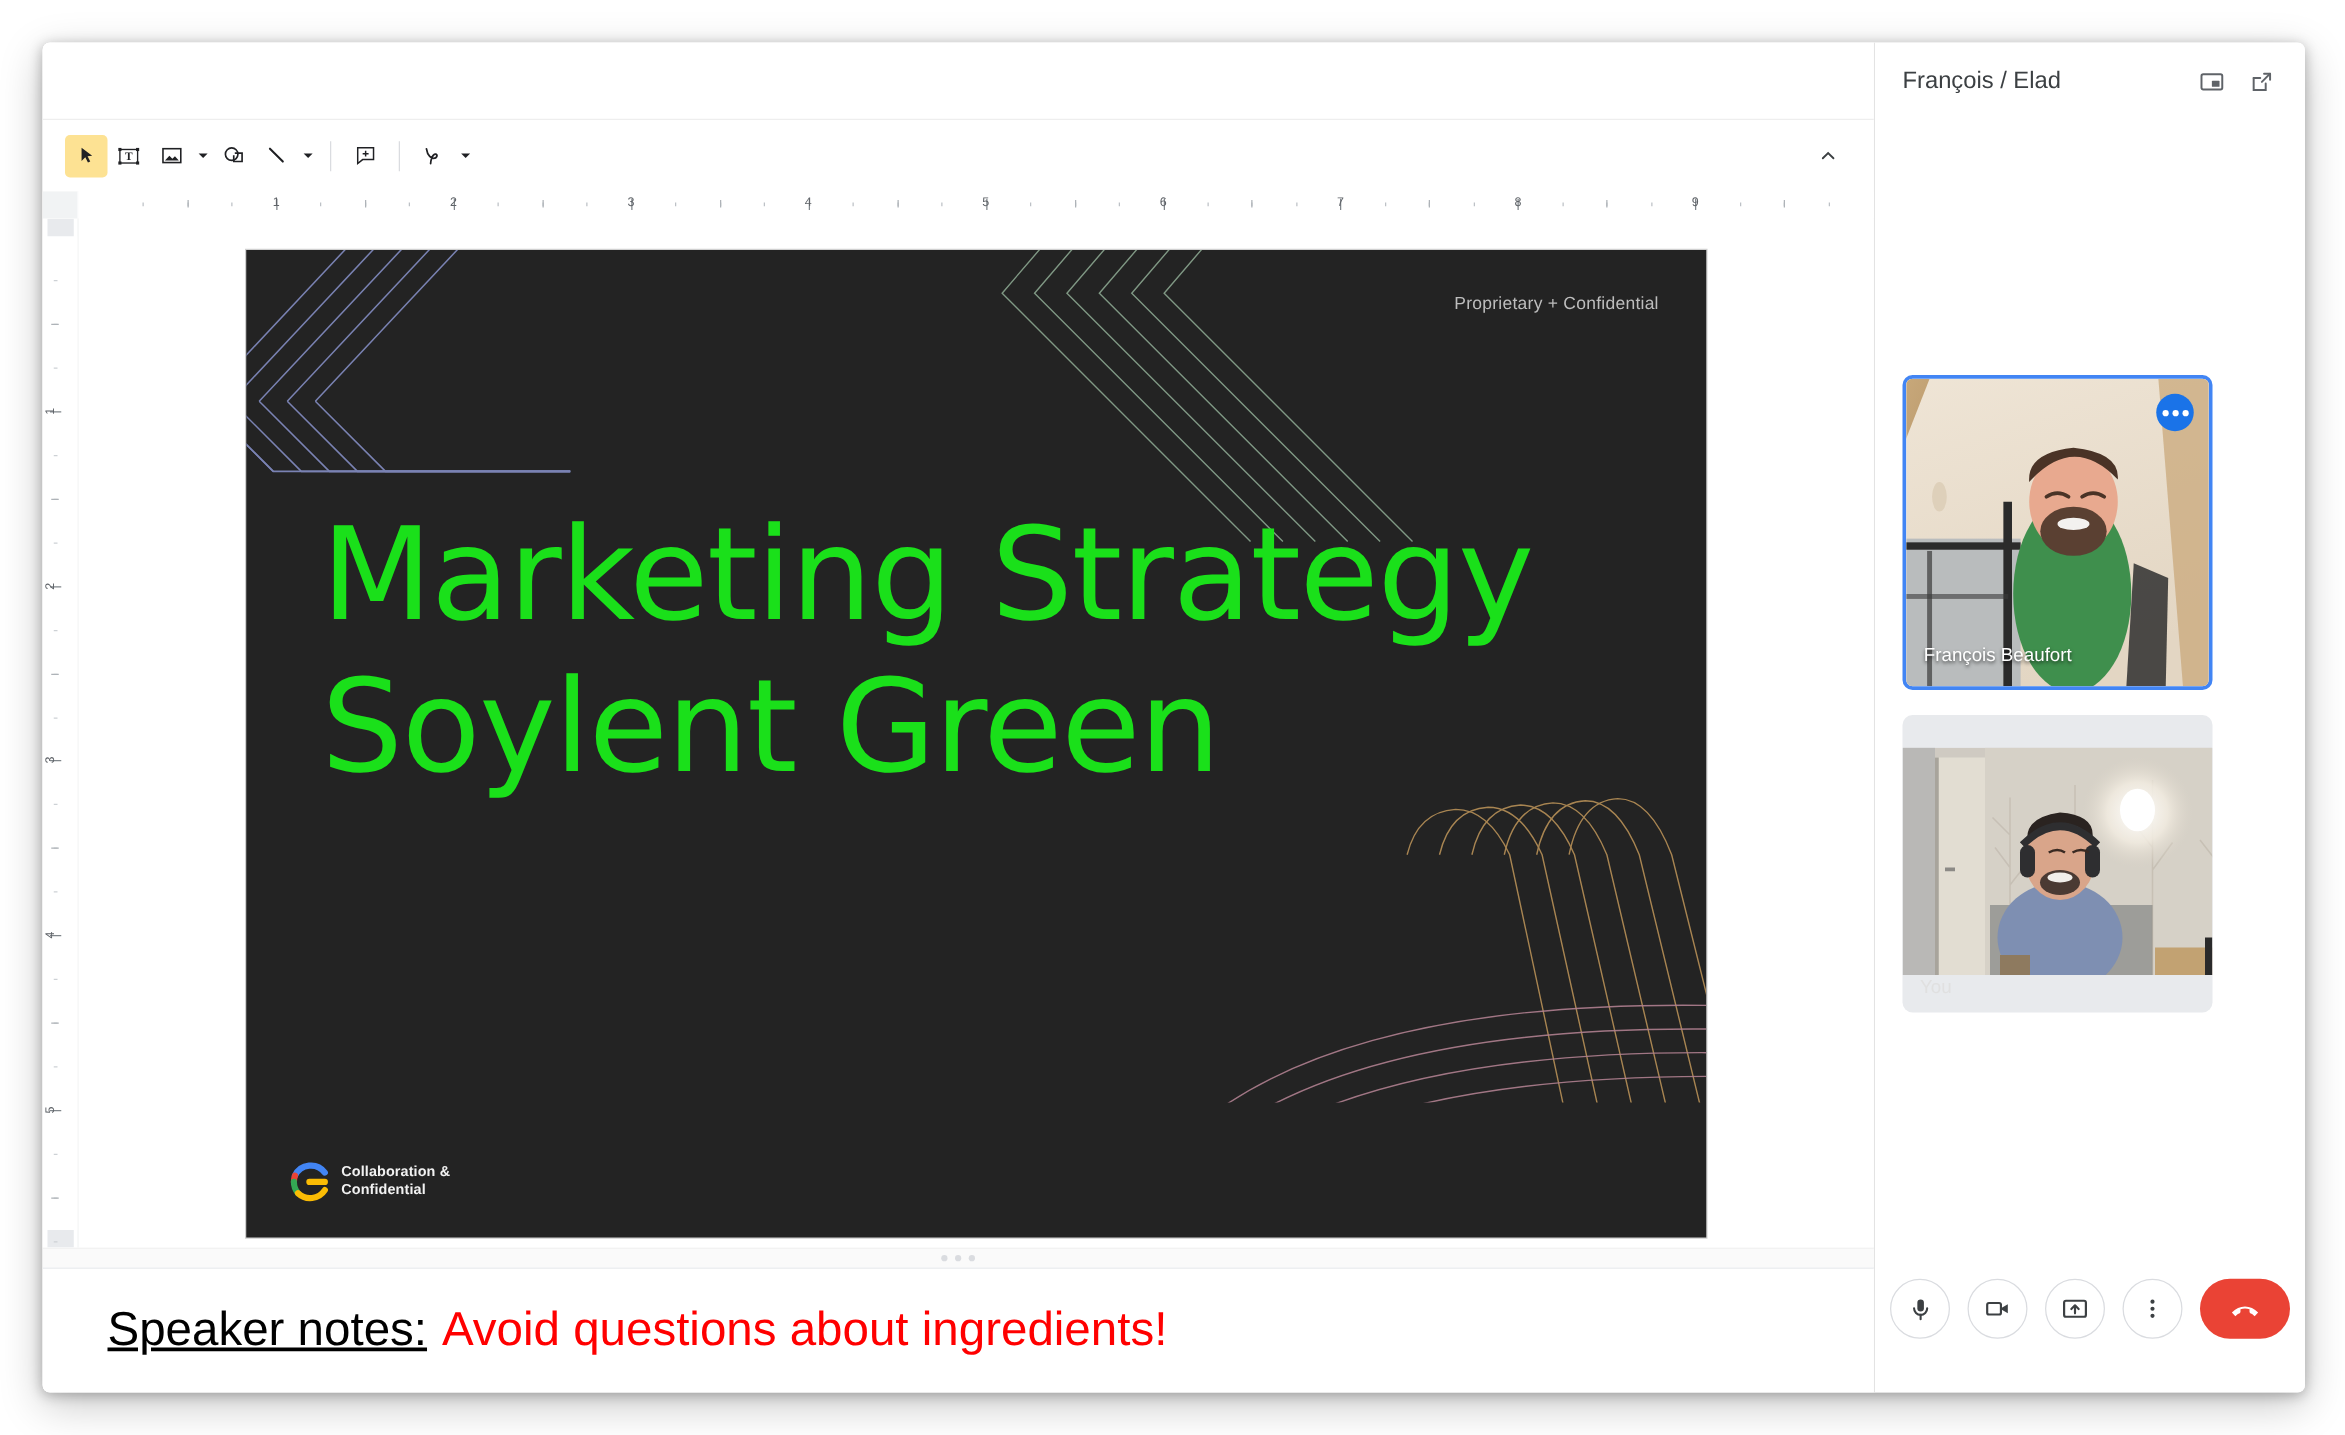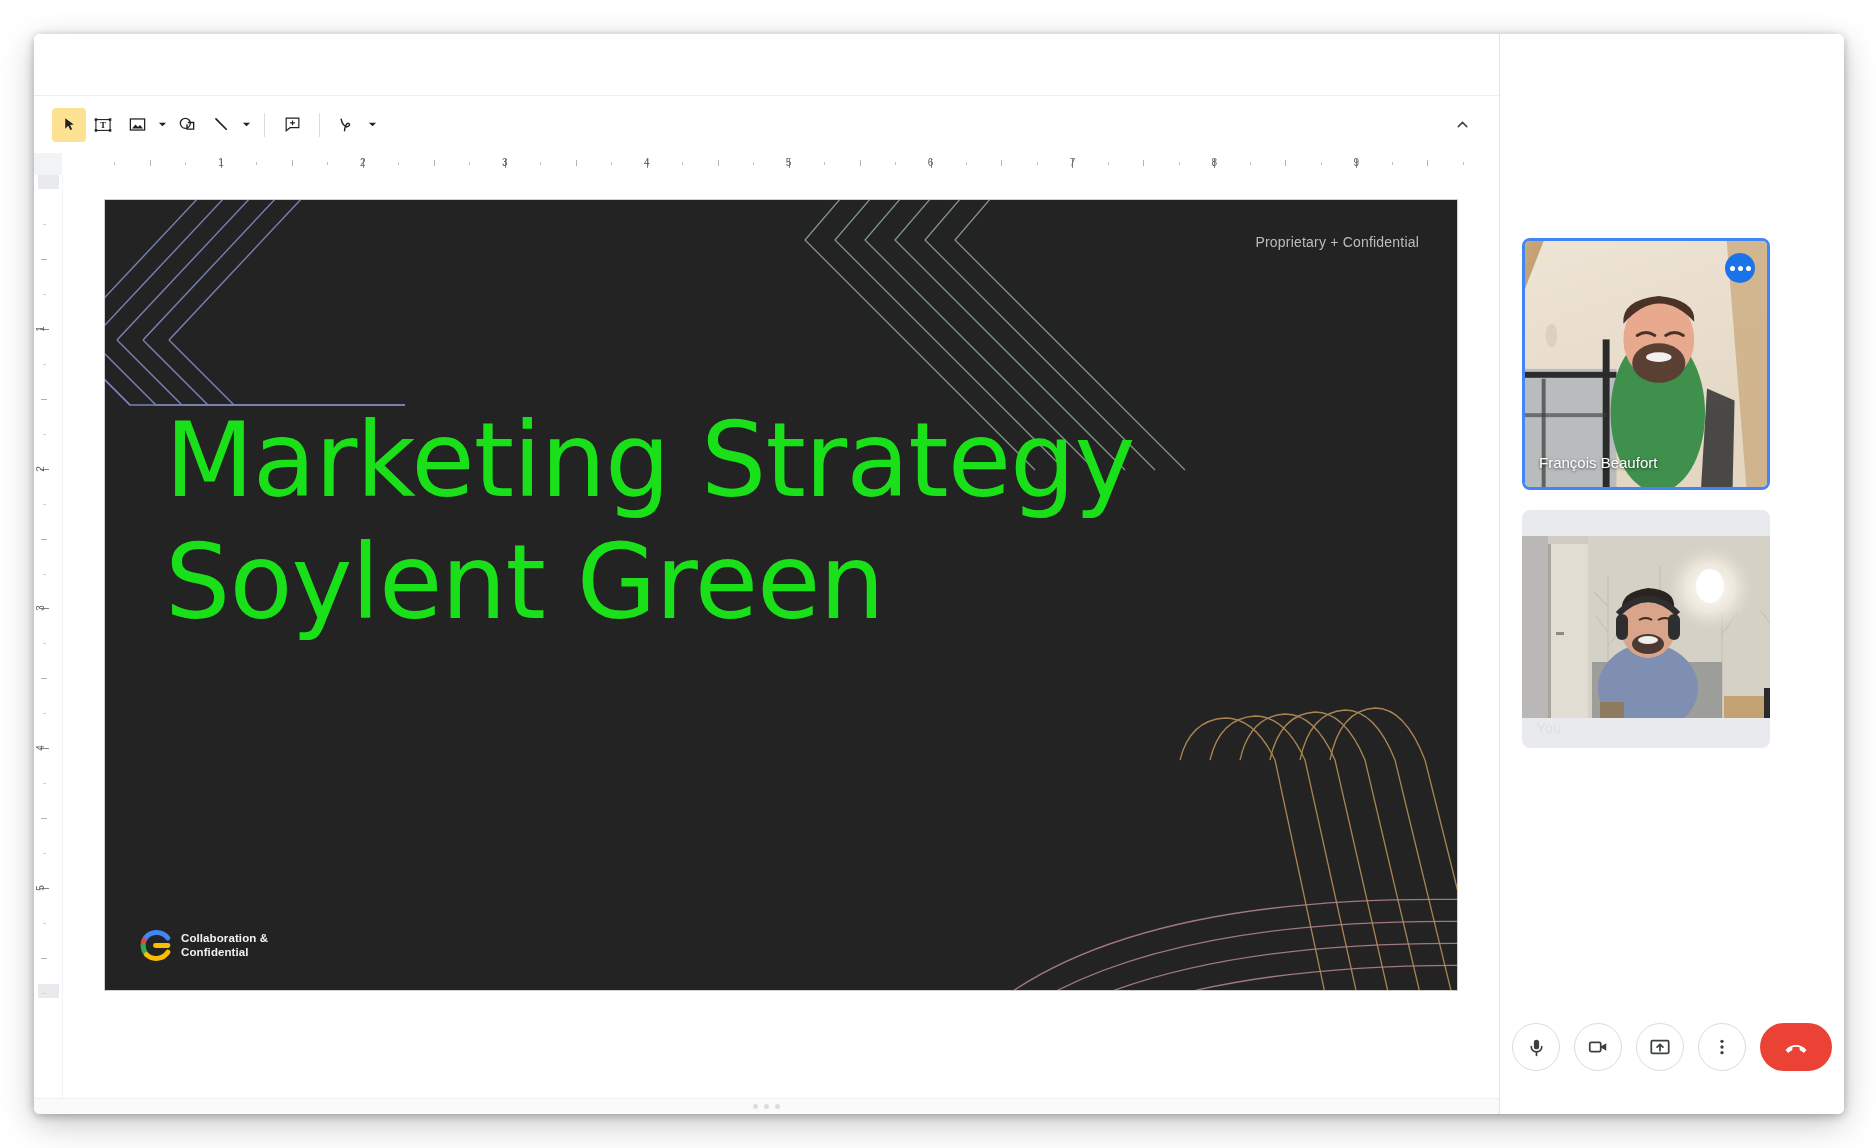--- a/index.html
+++ b/index.html
@@ -122,21 +122,21 @@
   }
 
   .canvas-area {
     flex: 1; position: relative; background: #ffffff;
     display: flex; align-items: flex-start; justify-content: center;
     padding-top: 25px;
   }
 
   
   .slide {
-    width: 1352px; height: 790px;
+    width: 1168px; height: 790px;
     background: #232323;
     position: relative;
     overflow: hidden;
     box-shadow: 0 0 0 1px #d0d0d0;
   }
   .slide-deco { position: absolute; inset: 0; pointer-events: none; }
 
   .confidential {
     position: absolute; top: 34px; right: 38px;
     font-size: 14px; color: #bdbdbd; letter-spacing: .2px;
@@ -507,24 +507,47 @@
 
       </div>
     </div>
 
     <div class="splitter">
       <i></i>
       <i></i>
       <i></i>
     </div>
 
+    <div class="notes">
+      <span class="notes-label">Speaker notes:</span>
+      <span class="notes-text">Avoid questions about ingredients!</span>
+    </div>
   </div>
 
   <div class="meet">
 
+    <div class="meet-header">
+      <div class="meet-title">François / Elad</div>
+
+      <div class="meet-hicon">
+        <svg width="21" height="21" viewBox="0 0 24 24">
+          <rect x="2.5" y="5" width="19" height="14" rx="1.6" fill="none" stroke="#5f6368" stroke-width="1.8"></rect>
+          <rect x="12" y="11" width="7" height="5.5" rx="0.6" fill="#5f6368"></rect>
+        </svg>
+      </div>
+
+      <div class="meet-hicon">
+        <svg width="21" height="21" viewBox="0 0 24 24">
+          <path d="M4.5 8.5v11h11v-6" fill="none" stroke="#5f6368" stroke-width="1.8" stroke-linecap="round"></path>
+          <path d="M4.5 8.5h6" fill="none" stroke="#5f6368" stroke-width="1.8" stroke-linecap="round"></path>
+          <path d="M12 12l7.5-7.5" fill="none" stroke="#5f6368" stroke-width="1.8" stroke-linecap="round"></path>
+          <path d="M14 4.5h5.5V10" fill="none" stroke="#5f6368" stroke-width="1.8" stroke-linecap="round" stroke-linejoin="round"></path>
+        </svg>
+      </div>
+    </div>
 
     <div class="tiles">
 
       <div class="tile tile-a">
         <div class="vid">
           <svg width="100%" height="100%" viewBox="0 0 300 250" preserveAspectRatio="xMidYMid slice">
             <defs>
               <linearGradient id="ceil" x1="0" y1="0" x2="0.4" y2="1">
                 <stop offset="0" stop-color="#efe5d6"></stop>
                   <stop offset="1" stop-color="#e3d6c3"></stop>

